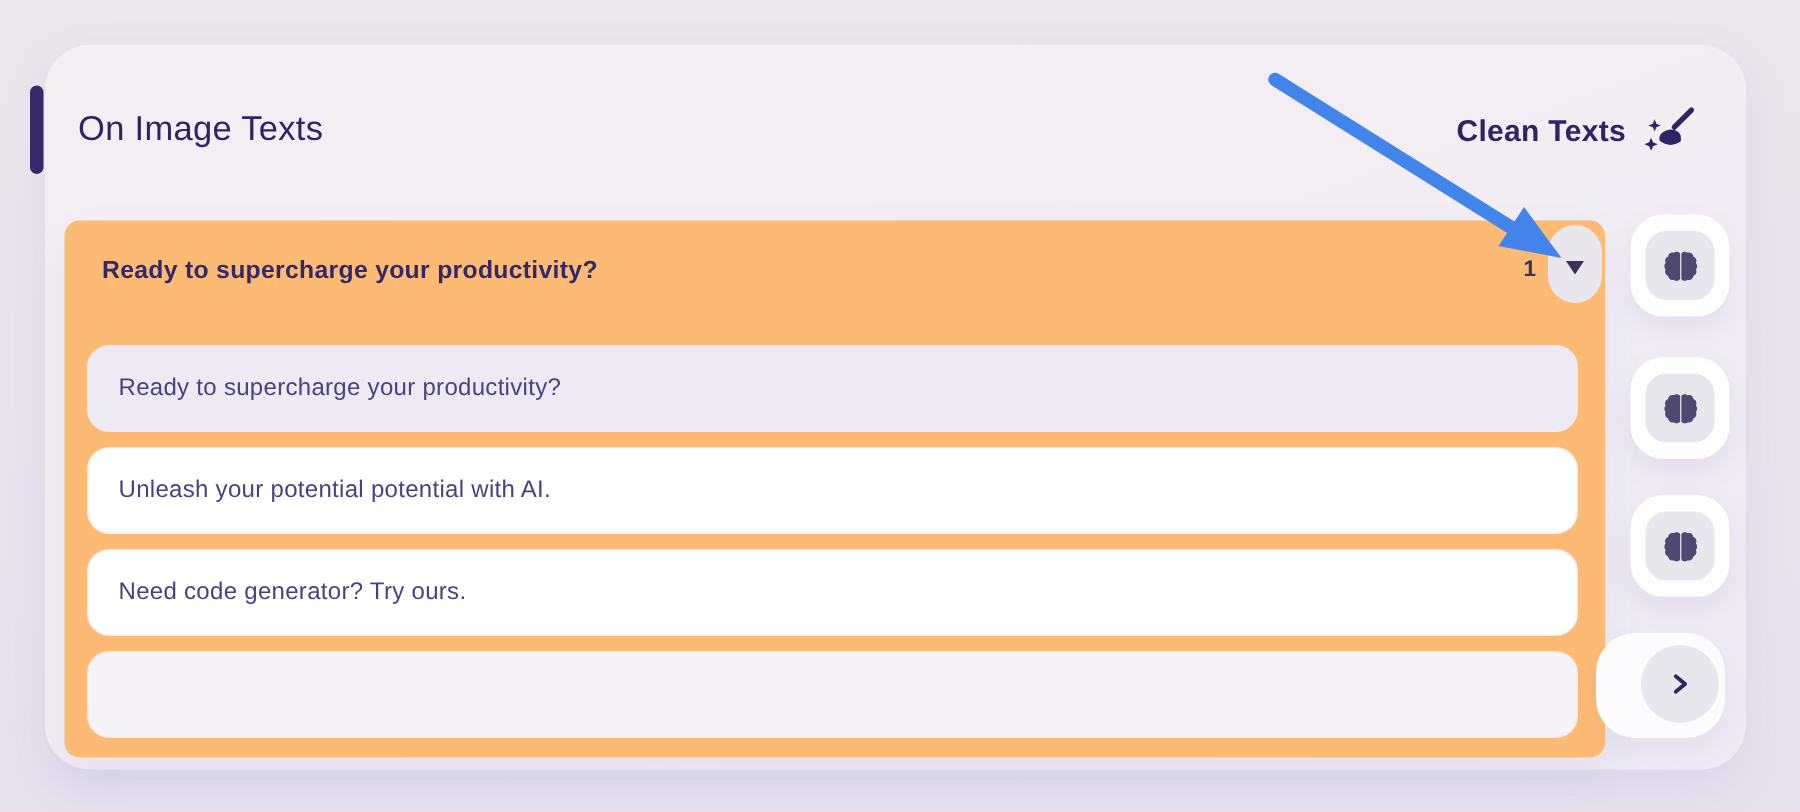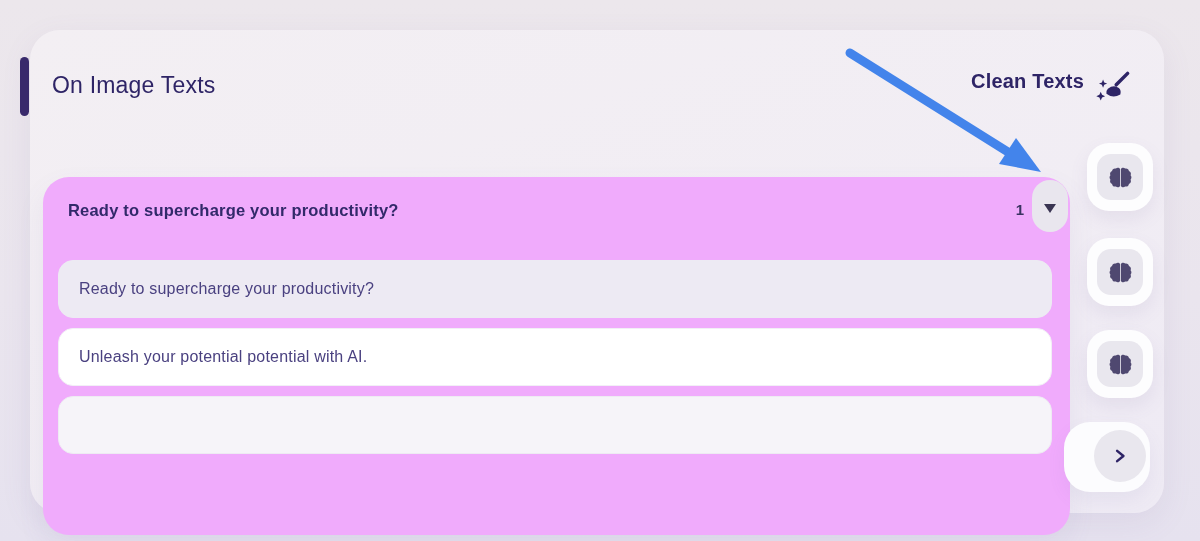--- a/index.html
+++ b/index.html
@@ -17,31 +17,30 @@
   }
   .accent-bar {
     position:absolute; left:20px; top:57px; width:9px; height:59px;
     border-radius:5px; background:#38296b;
   }
   .page-title {
     position:absolute; left:52px; top:72px;
     font-size:23px; font-weight:400; color:#2e2466; letter-spacing:0.2px;
   }
   .clean-btn {
-    position:absolute; left:971px; top:70px; display:flex; align-items:flex-start; gap:10px;
+    position:absolute; left:971px; top:70px; display:flex; align-items:center; gap:10px;
     background:none; border:none; cursor:pointer;
     font-family:"Liberation Sans", sans-serif;
   }
   .clean-btn .lbl { font-size:20px; font-weight:700; color:#2e2466; letter-spacing:0.2px; }
   .panel {
     position:absolute; left:43px; top:147px; width:1027px; height:358px;
-    border-radius:26px; background:#f0abfc;
+    border-radius:10px; background:#fdba74;
     box-shadow:0 12px 28px rgba(120,100,160,0.08);
     overflow:hidden;
-    margin-top:30px;
   }
   .panel-header-text {
     position:absolute; left:25px; top:24px;
     font-size:16.5px; font-weight:700; color:#32296a; letter-spacing:0.2px;
   }
   .count {
     position:absolute; right:46px; top:24px;
     font-size:15px; font-weight:600; color:#3a3362;
   }
   .toggle-pill {
@@ -112,20 +111,21 @@
 <div class="panel">
   <div class="panel-header-text">Ready to supercharge your productivity?</div>
   <div class="count">1</div>
   <button class="toggle-pill">
     <span class="tri-down"></span>
   </button>
 
   <div class="rows">
     <div class="row selected">Ready to supercharge your productivity?</div>
     <div class="row">Unleash your potential potential with AI.</div>
+    <div class="row">Need code generator? Try ours.</div>
     <div class="row partial"></div>
   </div>
 </div>
 
 <button class="side-btn" style="top:143px;">
   <span class="chip">
     <svg width="27" height="25" viewBox="0 0 26 24" fill="#4f4870">
       <path d="M12.6,3.8 C11.8,2.4 9.6,2.2 8.6,3.4 C6.8,2.8 5.0,4.0 4.9,5.8 C3.2,6.4 2.4,8.4 3.3,9.9 C2.2,11.0 2.2,13.0 3.3,14.1 C2.4,15.6 3.2,17.6 4.9,18.2 C5.0,20.0 6.8,21.2 8.6,20.6 C9.6,21.8 11.8,21.6 12.6,20.2 Z"></path>
       <path d="M13.4,3.8 C14.2,2.4 16.4,2.2 17.4,3.4 C19.2,2.8 21.0,4.0 21.1,5.8 C22.8,6.4 23.6,8.4 22.7,9.9 C23.8,11.0 23.8,13.0 22.7,14.1 C23.6,15.6 22.8,17.6 21.1,18.2 C21.0,20.0 19.2,21.2 17.4,20.6 C16.4,21.8 14.2,21.6 13.4,20.2 Z"></path>
     </svg>

